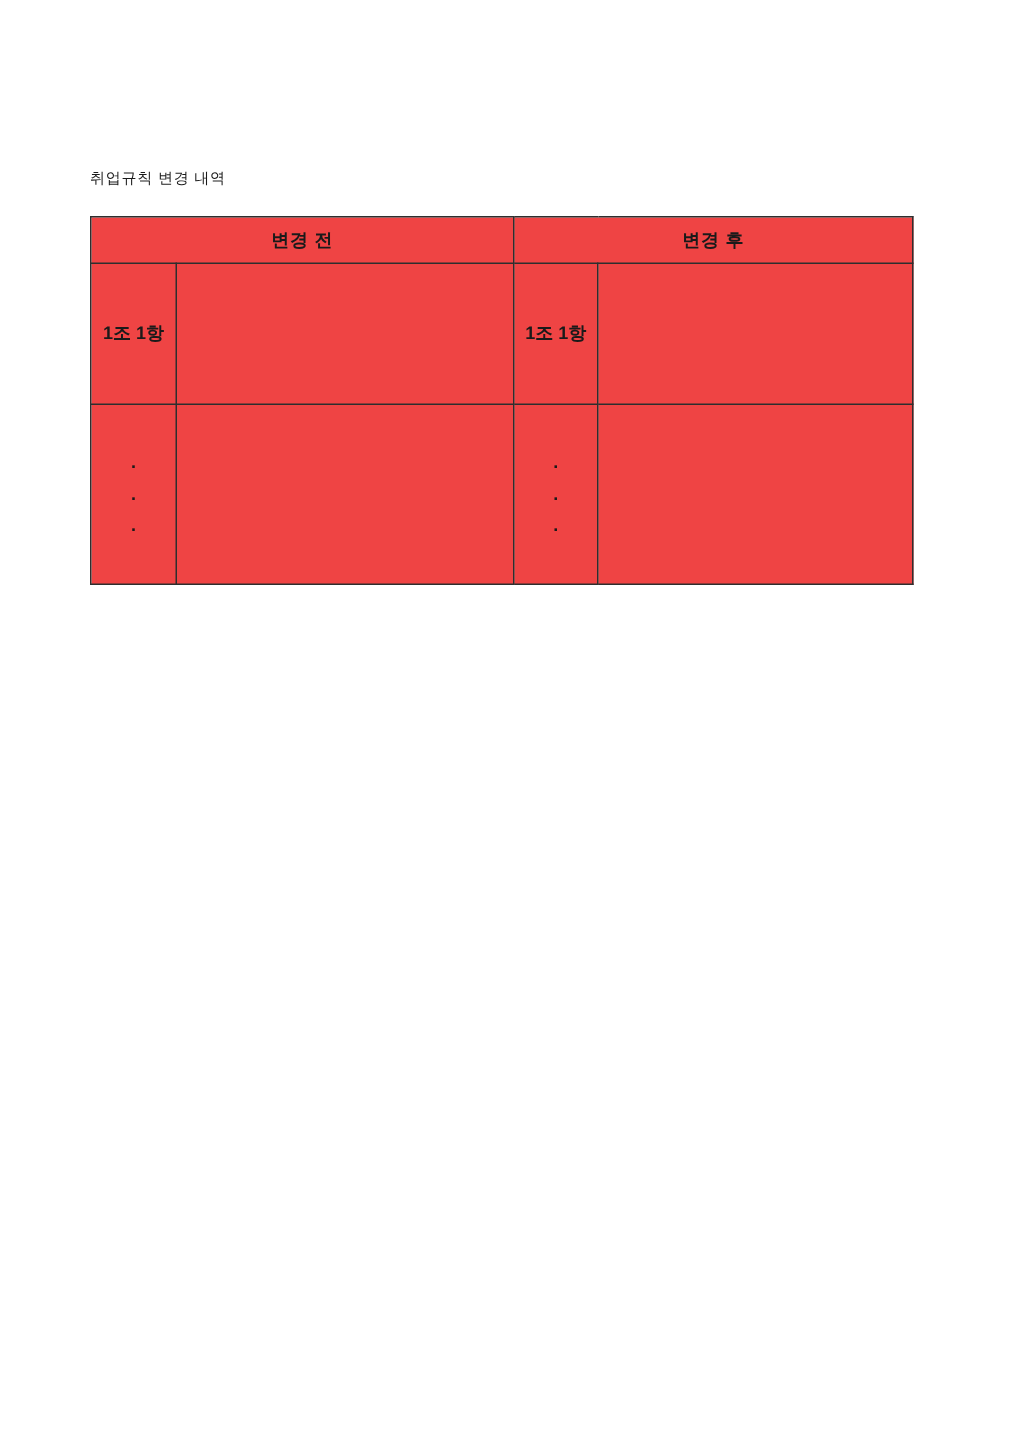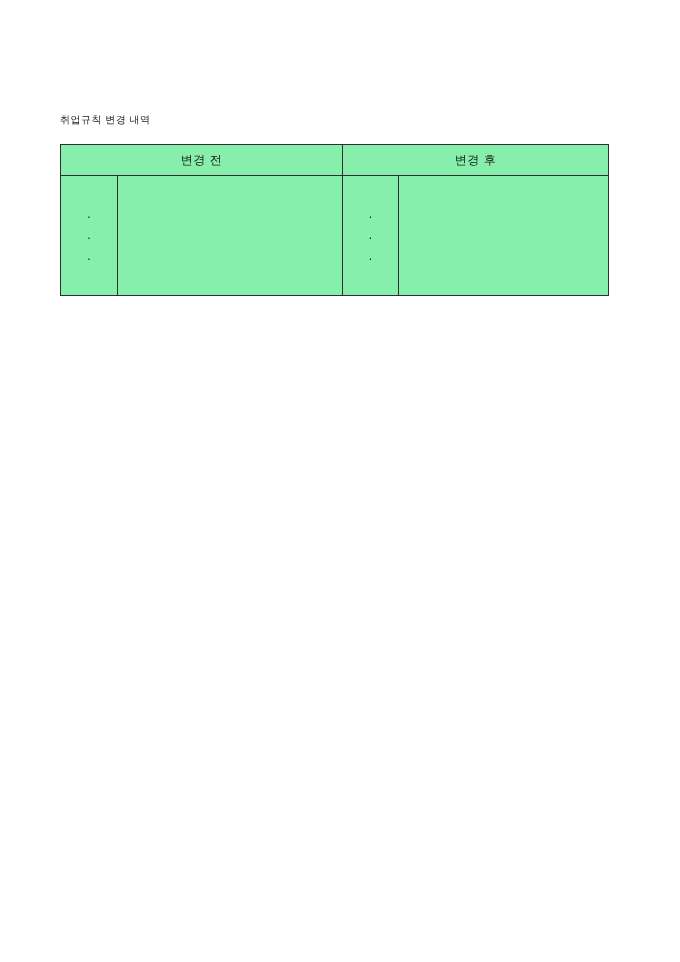--- a/index.html
+++ b/index.html
@@ -32,23 +32,23 @@
     left: 60px;
     top: 144px;
     width: 548px;
     border-collapse: collapse;
     table-layout: fixed;
   }
   table.change-table td,
   table.change-table th {
     border: 1px solid #2e2e2e;
     font-size: 12px;
-    font-weight: normal;
+    font-weight: bold;
     color: #1a1a1a;
-    background: #86efac;
+    background: #ef4444;
   }
   tr.header-row th {
     height: 31px;
     text-align: center;
     vertical-align: middle;
     letter-spacing: 0.5px;
   }
   tr.row-article td { height: 94px; }
   tr.row-ellipsis td { height: 95px; }
   td.label-cell {
@@ -86,20 +86,26 @@
       <col style="width:57px">
       <col style="width:225px">
       <col style="width:56px">
       <col style="width:210px">
     </colgroup>
     <tbody>
       <tr class="header-row">
         <th colspan="2">변경 전</th>
         <th colspan="2">변경 후</th>
       </tr>
+      <tr class="row-article">
+        <td class="label-cell">1조 1항</td>
+        <td class="content-cell"></td>
+        <td class="label-cell">1조 1항</td>
+        <td class="content-cell"></td>
+      </tr>
       <tr class="row-ellipsis">
         <td class="label-cell">
           <div class="dots-stack">
             <span>.</span>
             <span>.</span>
             <span>.</span>
           </div>
         </td>
         <td class="content-cell"></td>
         <td class="label-cell">

